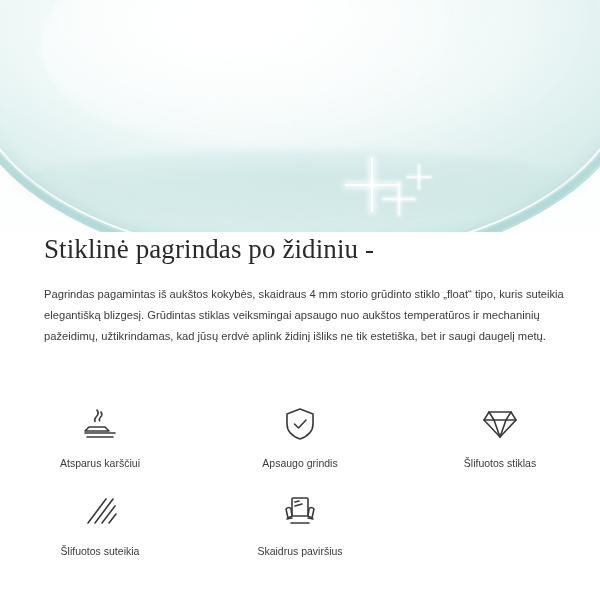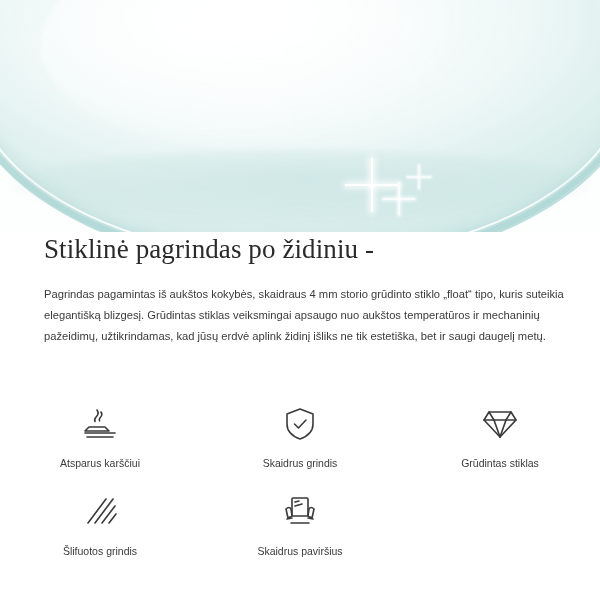--- a/index.html
+++ b/index.html
@@ -221,47 +221,47 @@
   </div>
 
 
   <div class="feature">
     <div class="feature-icon">
       <svg width="36" height="36" viewBox="0 0 36 36" fill="none" stroke="#3a3a3a" stroke-width="1.6" stroke-linecap="round" stroke-linejoin="round">
         <path d="M18 3 L31 8 v10 c0 8 -6 12.5 -13 15 C11 30.5 5 26 5 18 V8 z"></path>
         <path d="M12.5 18 l4 4 l7.5 -8"></path>
       </svg>
     </div>
-    <div class="feature-label">Skaidrus grindis</div>
+    <div class="feature-label">Apsaugo grindis</div>
   </div>
 
   <div class="feature">
     <div class="feature-icon">
       <svg width="38" height="34" viewBox="0 0 38 34" fill="none" stroke="#3a3a3a" stroke-width="1.6" stroke-linecap="round" stroke-linejoin="round">
         <path d="M8 5 h22 l5 8 l-16 17 l-16 -17 z"></path>
         <path d="M3 13 h32"></path>
         <path d="M13 13 l6 17"></path>
         <path d="M25 13 l-6 17"></path>
         <path d="M8 5 l5 8"></path>
         <path d="M30 5 l-5 8"></path>
       </svg>
     </div>
-    <div class="feature-label">Grūdintas stiklas</div>
+    <div class="feature-label">Šlifuotos stiklas</div>
   </div>
 
   <div class="feature">
     <div class="feature-icon">
       <svg width="36" height="34" viewBox="0 0 36 34" fill="none" stroke="#3a3a3a" stroke-width="1.6" stroke-linecap="round" stroke-linejoin="round">
         <path d="M6 28 L24 4"></path>
         <path d="M13 28 L31 4"></path>
         <path d="M20 28 L33 11"></path>
         <path d="M27 28 L34 19"></path>
       </svg>
     </div>
-    <div class="feature-label">Šlifuotos grindis</div>
+    <div class="feature-label">Šlifuotos suteikia</div>
   </div>
 
   <div class="feature">
     <div class="feature-icon">
       <svg width="40" height="34" viewBox="0 0 40 34" fill="none" stroke="#3a3a3a" stroke-width="1.6" stroke-linecap="round" stroke-linejoin="round">
         <rect x="12" y="3" width="16" height="18" rx="1"></rect>
         <path d="M15 7 l4 -1"></path>
         <path d="M15 11 l7 -2"></path>
         <path d="M6 14 c2 -2 4 -2 5 0 l1 7 l-4 2 z"></path>
         <path d="M34 14 c-2 -2 -4 -2 -5 0 l-1 7 l4 2 z"></path>

